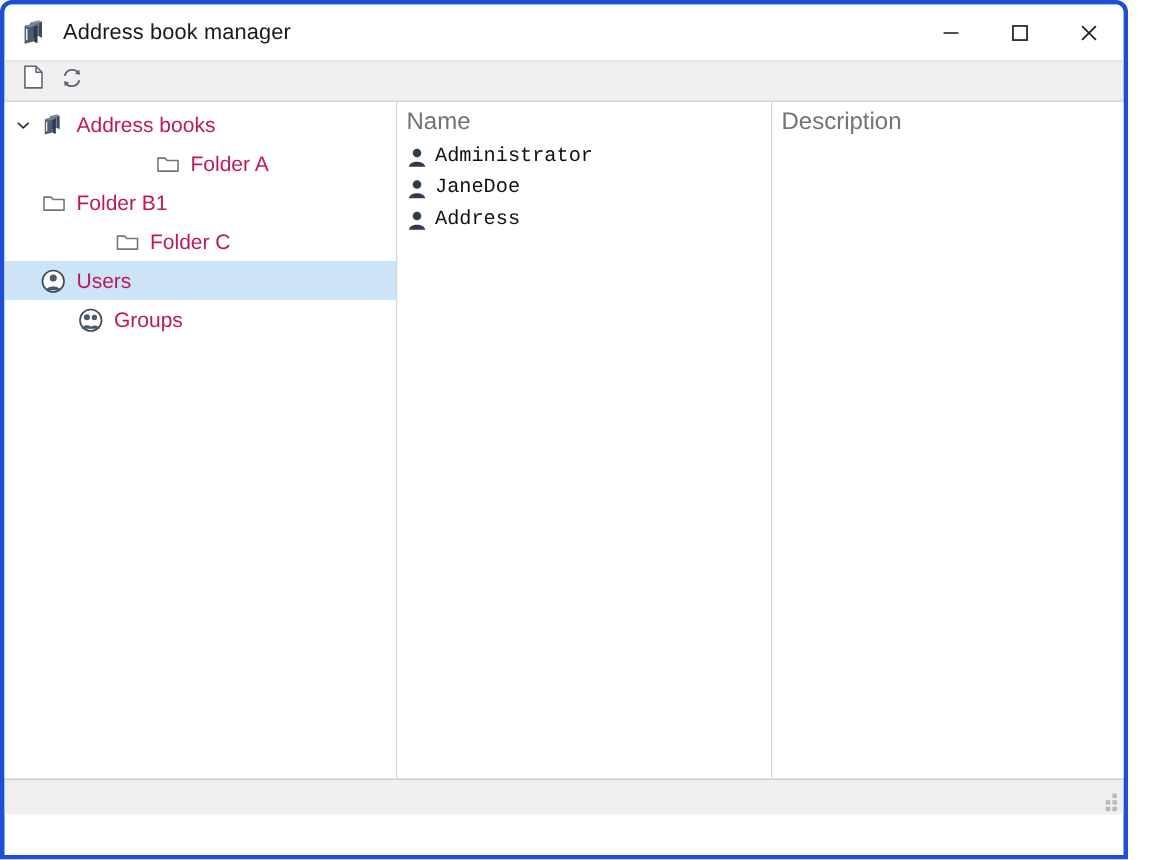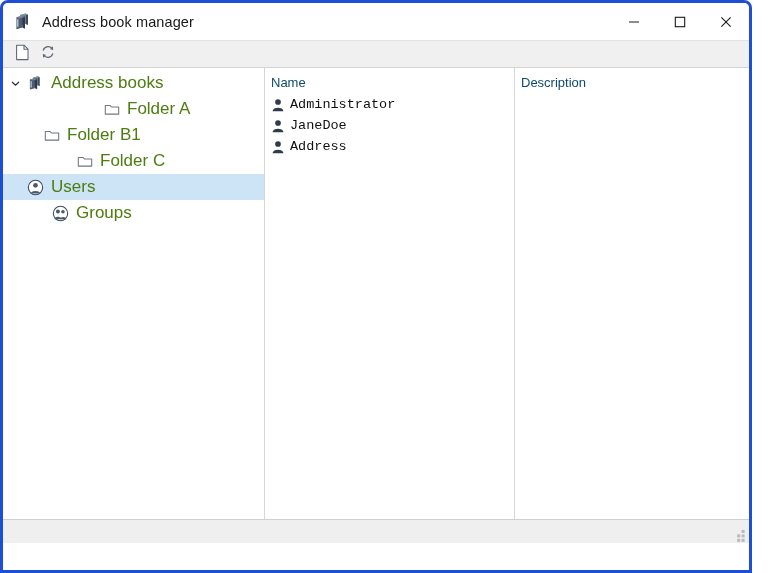--- a/index.html
+++ b/index.html
@@ -146,32 +146,32 @@
   .tree-icon {
     width: 17px;
     height: 17px;
     flex: 0 0 17px;
     display: flex;
     align-items: center;
     justify-content: center;
   }
   .tree-label {
     margin-left: 7px;
-    font-size: 17px;
-    color: #4d7c0f;
+    font-size: 14px;
+    color: #be185d;
   }
 
   
   .col-header {
     height: 24px;
     display: flex;
     align-items: center;
     padding-left: 6px;
-    font-size: 13px;
-    color: #0c4a6e;
+    font-size: 16px;
+    color: #737373;
     cursor: default;
   }
 
   
   .list-row {
     height: 21px;
     display: flex;
     align-items: center;
     padding-left: 6px;
     cursor: default;
@@ -303,21 +303,21 @@
         <span class="twisty"></span>
         <span class="tree-icon">
           <svg width="16" height="14" viewBox="0 0 16 14">
             <path d="M1.3 3.4 V12.1 H14.7 V5.0 H7.5 L6.0 3.4 Z" fill="#ffffff" stroke="#70767f" stroke-width="1.05" stroke-linejoin="round"></path>
           </svg>
         </span>
         <span class="tree-label">Folder A</span>
       </div>
 
 
-      <div class="tree-row" style="margin-left:16px;">
+      <div class="tree-row" style="">
         <span class="twisty"></span>
         <span class="tree-icon">
           <svg width="16" height="14" viewBox="0 0 16 14">
             <path d="M1.3 3.4 V12.1 H14.7 V5.0 H7.5 L6.0 3.4 Z" fill="#ffffff" stroke="#70767f" stroke-width="1.05" stroke-linejoin="round"></path>
           </svg>
         </span>
         <span class="tree-label">Folder B1</span>
       </div>
 
       <div class="tree-row" style="padding-left:49px;">

